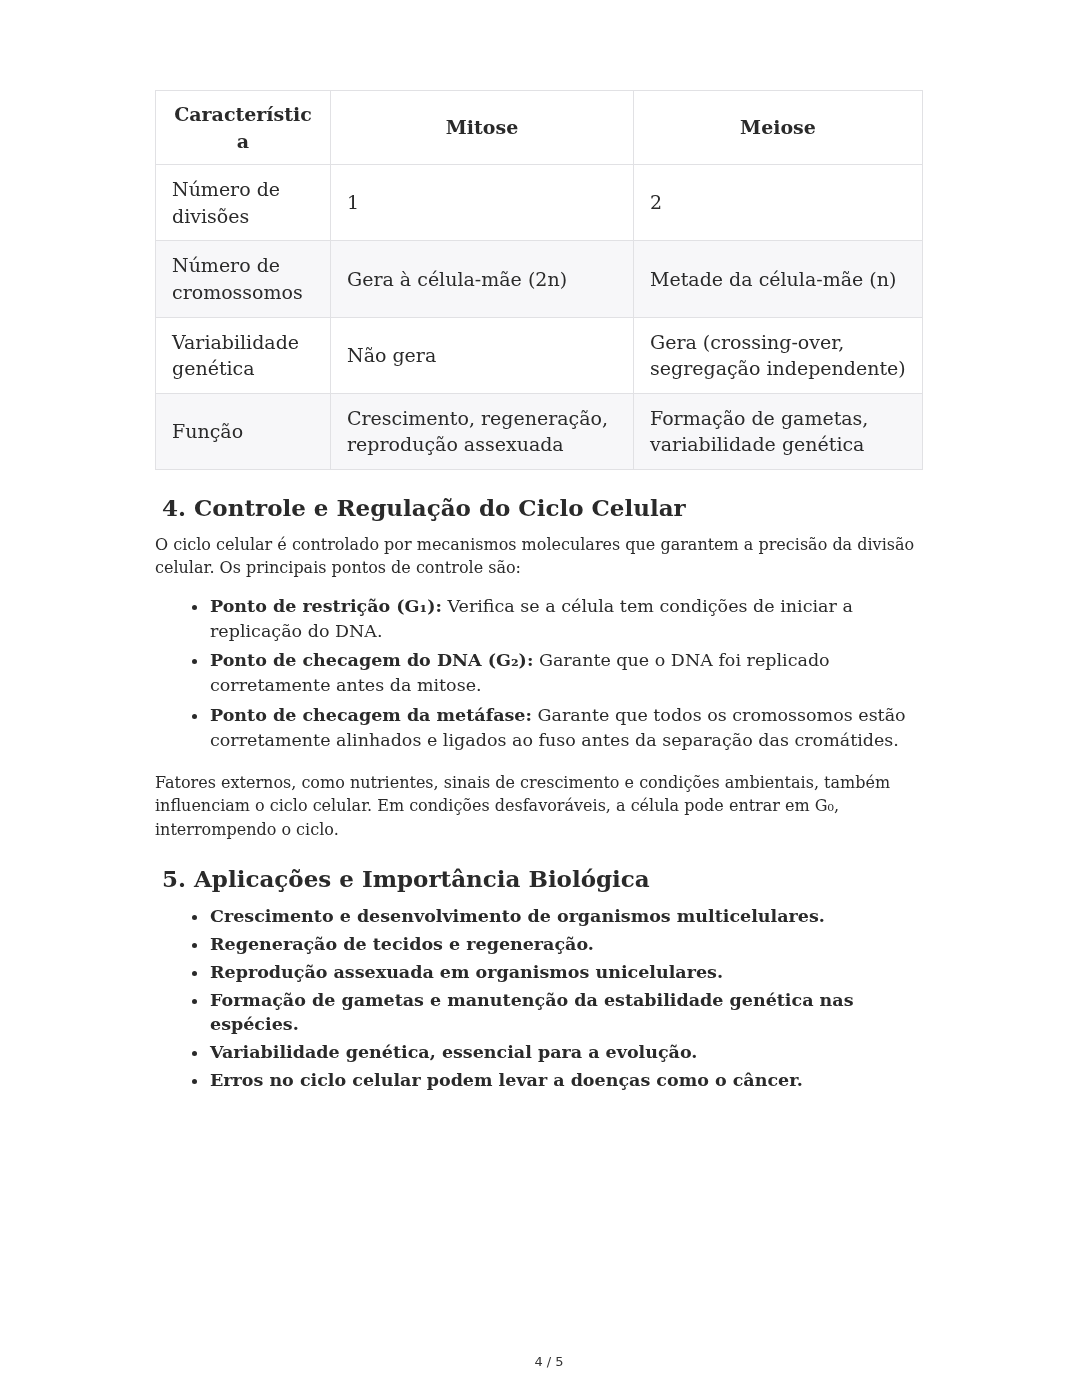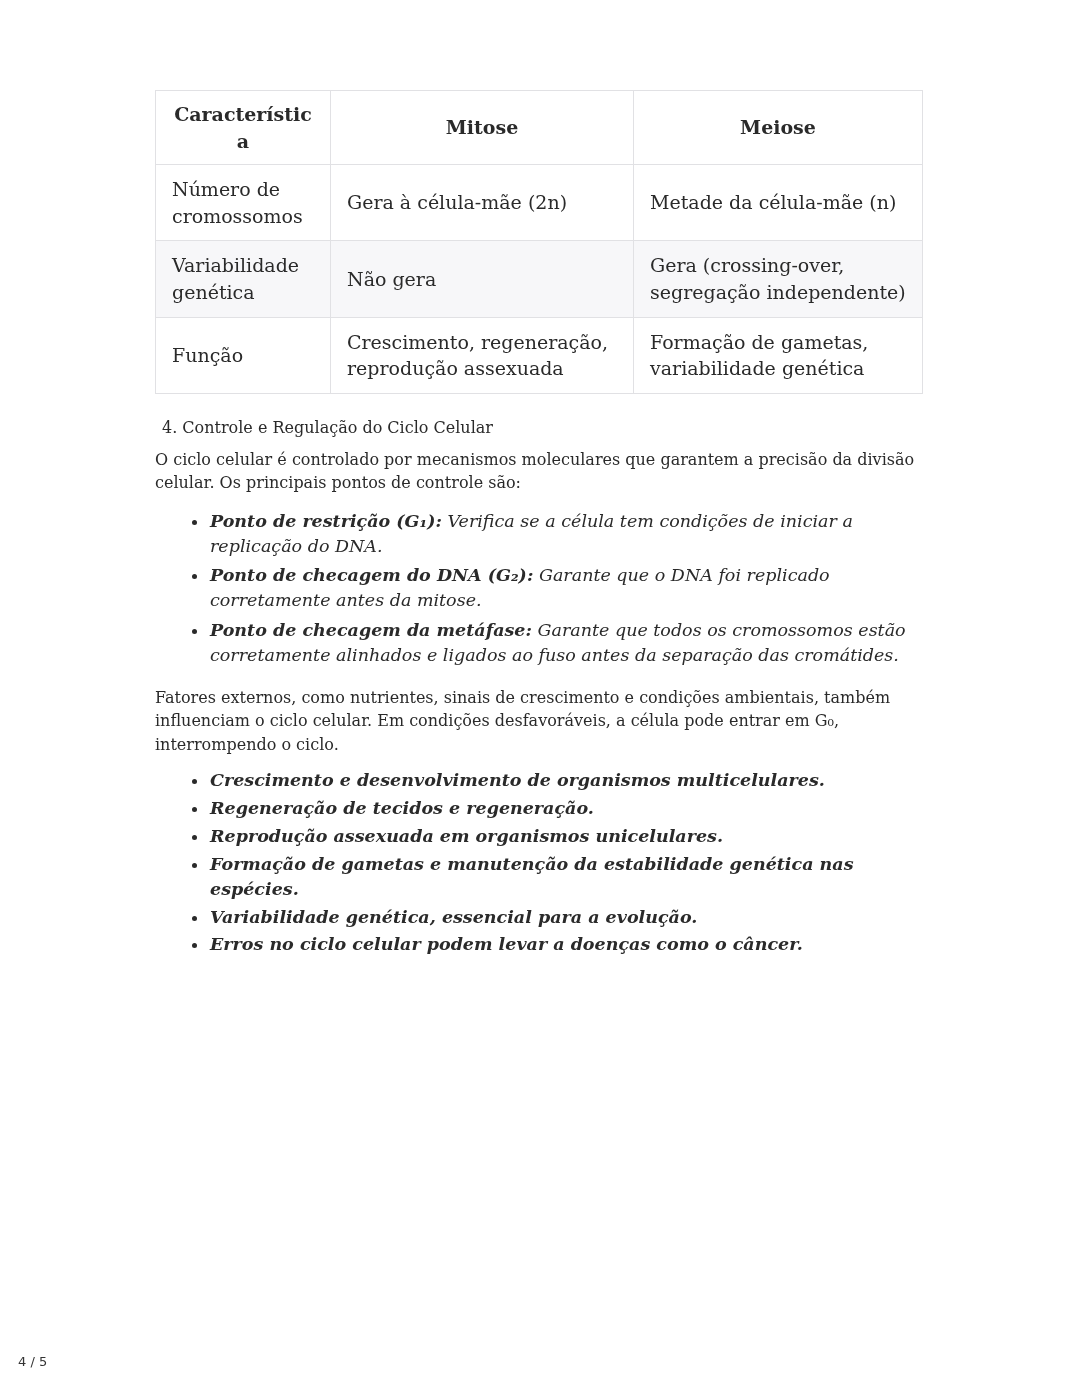--- a/index.html
+++ b/index.html
@@ -42,56 +42,56 @@
     text-align: center;
     font-weight: bold;
     padding: 10px 14px;
   }
   .cmp th.feat-h { overflow-wrap: anywhere; }
   .cmp tbody tr:nth-child(even) th,
   .cmp tbody tr:nth-child(even) td {
     background: #f7f7f9;
   }
   h2.sec {
-    font-size: 16px;
-    font-weight: normal;
+    font-size: 23px;
+    font-weight: bold;
     margin: 24px 0 10px 7px;
     line-height: 1.25;
   }
   p.body {
     font-size: 16px;
     line-height: 1.47;
     margin: 0 0 12px 0;
   }
   ul.blist {
     margin: 14px 0 18px 0;
     padding-left: 54px;
     font-size: 17.5px;
     line-height: 1.42;
     list-style-type: disc;
-    font-style: italic;
   }
   ul.blist li {
     margin-bottom: 5px;
     padding-left: 1px;
   }
   ul.apps {
     margin-top: 6px;
     margin-bottom: 0;
   }
   ul.apps li {
     font-weight: bold;
     margin-bottom: 3px;
   }
   .b { font-weight: bold; }
   .footer {
     position: absolute;
     left: 18px;
     right: 0;
     bottom: 28px;
+    text-align: center;
     font-family: "DejaVu Sans", sans-serif;
     font-size: 13px;
     color: #333333;
   }
 </style>
 </head>
 <body>
 
 <div class="content">
 
@@ -102,20 +102,25 @@
         <col class="c3">
       </colgroup>
     <thead>
       <tr>
         <th class="feat-h">Característica</th>
         <th>Mitose</th>
         <th>Meiose</th>
       </tr>
     </thead>
     <tbody>
+      <tr>
+        <td>Número de divisões</td>
+        <td>1</td>
+        <td>2</td>
+      </tr>
       <tr>
         <td>Número de cromossomos</td>
         <td>Gera à célula-mãe (2n)</td>
         <td>Metade da célula-mãe (n)</td>
       </tr>
       <tr>
         <td>Variabilidade genética</td>
         <td>Não gera</td>
         <td>Gera (crossing-over, segregação independente)</td>
       </tr>
@@ -131,20 +136,21 @@
   <p class="body">O ciclo celular é controlado por mecanismos moleculares que garantem a precisão da divisão celular. Os principais pontos de controle são:</p>
 
   <ul class="blist">
     <li><span class="b">Ponto de restrição (G₁):</span><span> Verifica se a célula tem condições de iniciar a replicação do DNA.</span></li>
     <li><span class="b">Ponto de checagem do DNA (G₂):</span><span> Garante que o DNA foi replicado corretamente antes da mitose.</span></li>
     <li><span class="b">Ponto de checagem da metáfase:</span><span> Garante que todos os cromossomos estão corretamente alinhados e ligados ao fuso antes da separação das cromátides.</span></li>
   </ul>
 
   <p class="body">Fatores externos, como nutrientes, sinais de crescimento e condições ambientais, também influenciam o ciclo celular. Em condições desfavoráveis, a célula pode entrar em G₀, interrompendo o ciclo.</p>
 
+  <h2 class="sec">5. Aplicações e Importância Biológica</h2>
 
   <ul class="blist apps">
     <li>Crescimento e desenvolvimento de organismos multicelulares.</li>
     <li>Regeneração de tecidos e regeneração.</li>
     <li>Reprodução assexuada em organismos unicelulares.</li>
     <li>Formação de gametas e manutenção da estabilidade genética nas espécies.</li>
     <li>Variabilidade genética, essencial para a evolução.</li>
     <li>Erros no ciclo celular podem levar a doenças como o câncer.</li>
   </ul>
 

